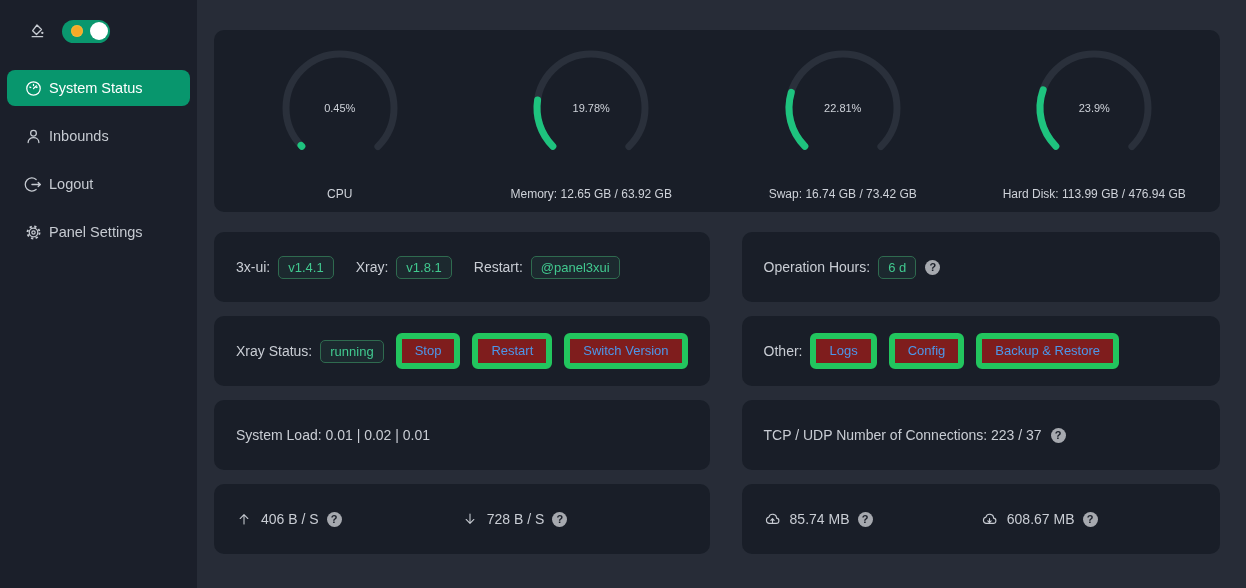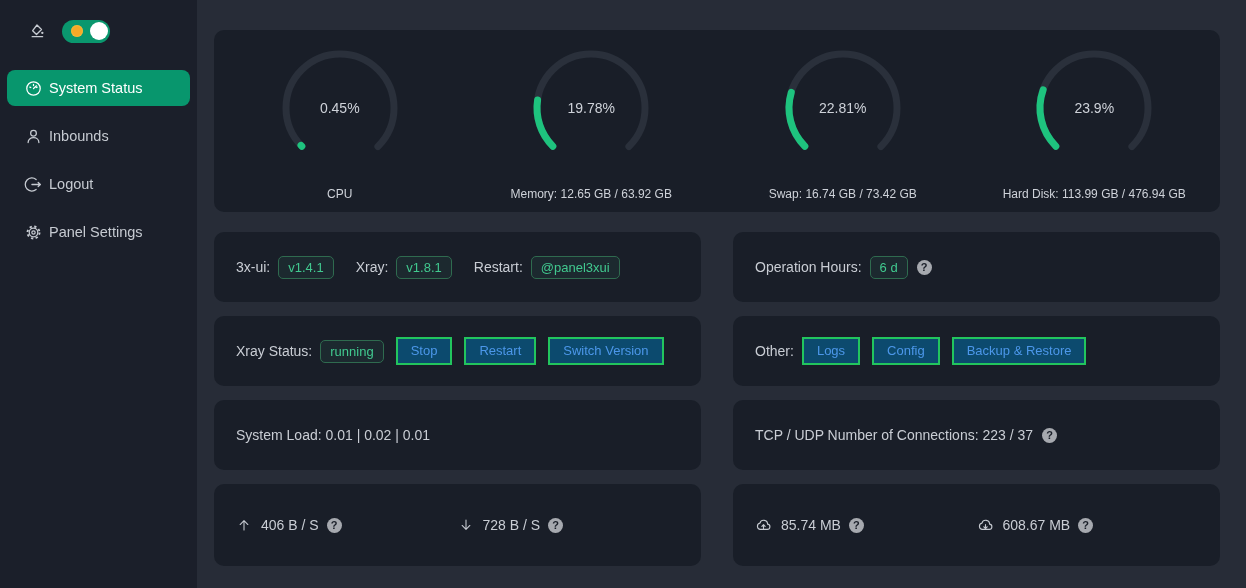--- a/index.html
+++ b/index.html
@@ -60,21 +60,21 @@
     padding-top: 6px;
   }
   .gauge { display: flex; flex-direction: column; align-items: center; }
   .gauge-wrap { position: relative; width: 120px; height: 120px; }
   .gauge-wrap svg { display: block; }
   .gauge-track { stroke: #2a303b; }
   .gauge-progress { stroke: #1ec37e; }
   .gauge-percent {
     position: absolute; inset: 0;
     display: flex; align-items: center; justify-content: center;
-    font-size: 14px; color: #ced2d9;
+    font-size: 11px; color: #ced2d9;
   }
   .gauge-label { margin-top: 19px; font-size: 12px; color: #ced2d9; white-space: nowrap; }
 
   .cards-grid {
     display: grid; grid-template-columns: 1fr 1fr;
     gap: 14px 32px;
   }
   .info-card {
     height: 70px; display: flex; align-items: center;
     padding: 0 22px; white-space: nowrap;
@@ -82,33 +82,33 @@
   .info-card .lbl { color: #c9cdd4; }
   .tag-green {
     display: inline-block; margin-left: 8px;
     color: #41c98f; background: rgba(65, 201, 143, 0.07);
     border: 1px solid #2f6b4f; border-radius: 5px;
     padding: 2px 9px; font-size: 13px; line-height: 17px;
   }
   .gap-left { margin-left: 22px; }
   .btn-blue {
     display: inline-block; margin-left: 12px;
-    color: #4c97ea; background: #0c4a6e;
-    border: 2px solid #22c55e; border-radius: 0;
+    color: #4c97ea; background: #7f1d1d;
+    border: 6px solid #22c55e; border-radius: 6px;
     padding: 4px 13px; font-size: 13px; line-height: 16px;
     cursor: pointer; font-family: inherit;
   }
   .q-icon {
     display: inline-flex; align-items: center; justify-content: center;
     width: 15px; height: 15px; border-radius: 50%;
     background: #a6a9af; color: #191e28;
     font-size: 11px; font-weight: bold; line-height: 1;
     margin-left: 9px; cursor: pointer; user-select: none;
   }
-  .split-card { display: grid; grid-template-columns: 1fr 1fr; align-items: center; height: 82px; padding: 0 22px; }
+  .split-card { display: grid; grid-template-columns: 1fr 1fr; align-items: center; height: 70px; padding: 0 22px; }
   .metric { display: flex; align-items: center; }
   .metric svg { margin-right: 9px; }
   .metric .q-icon { margin-left: 8px; }
 </style>
 </head>
 <body>
 
 <aside class="sidebar">
   <div class="sidebar-top">
     <svg width="20" height="20" viewBox="0 0 24 24">

